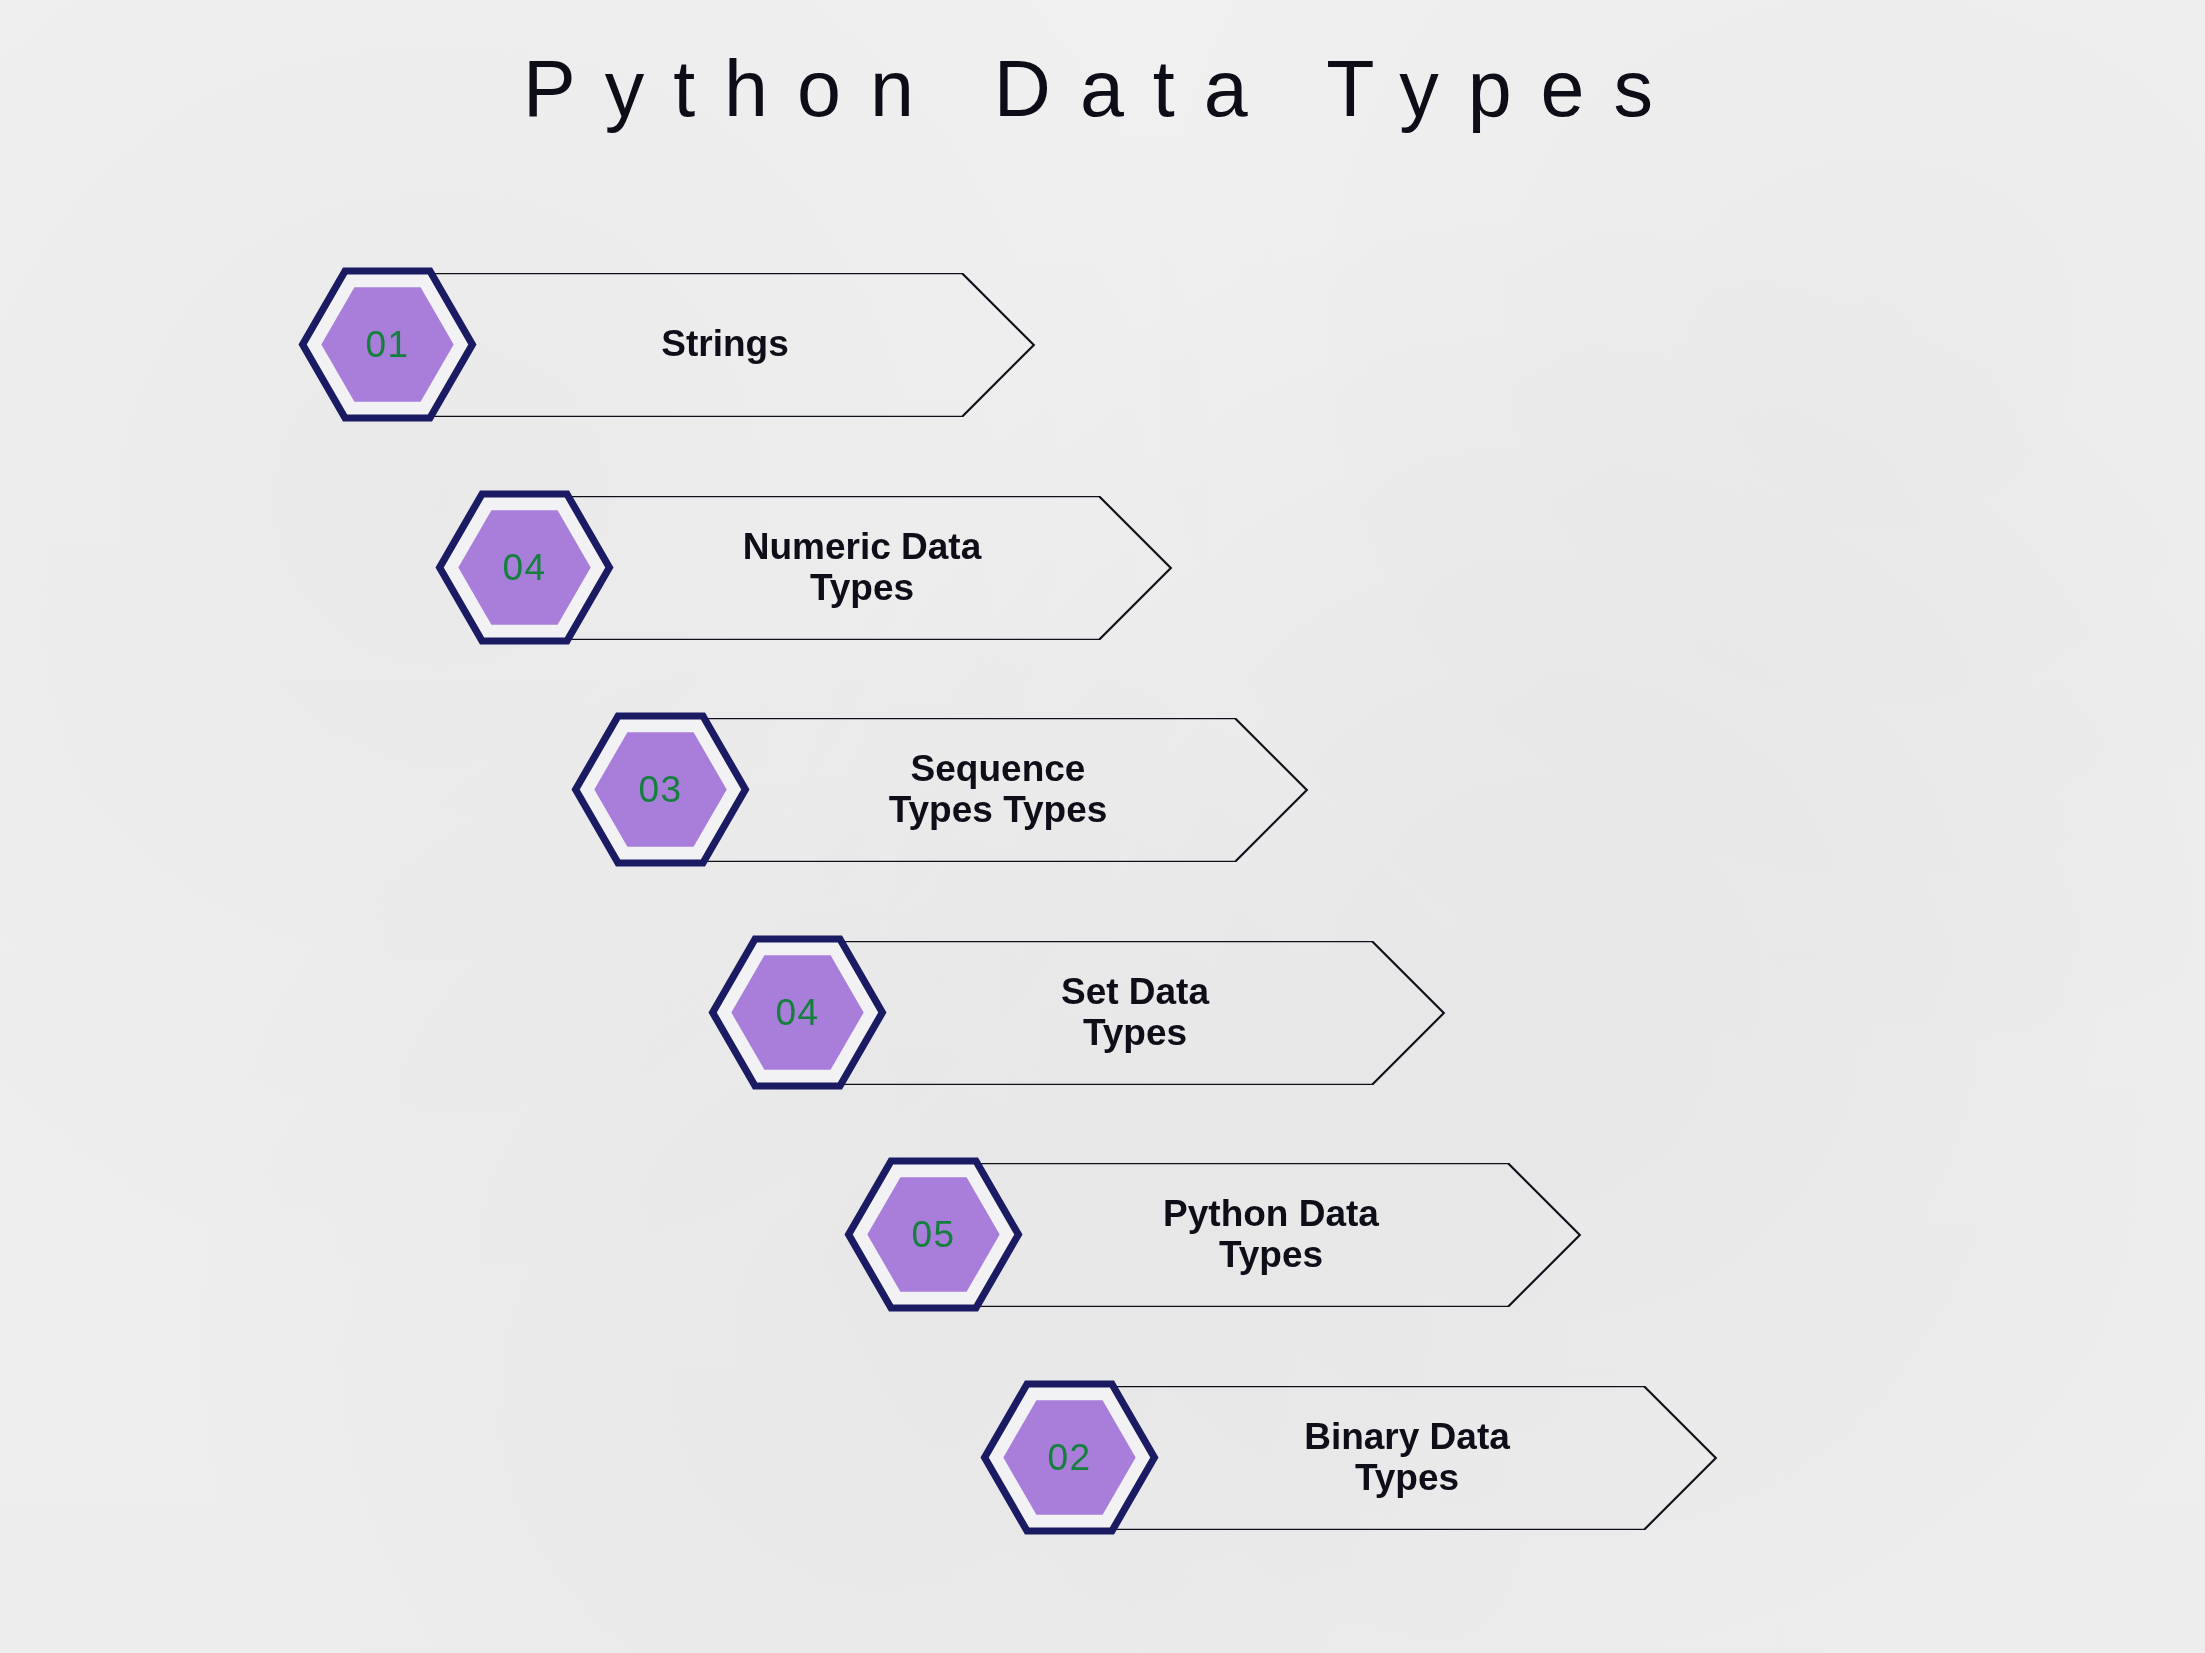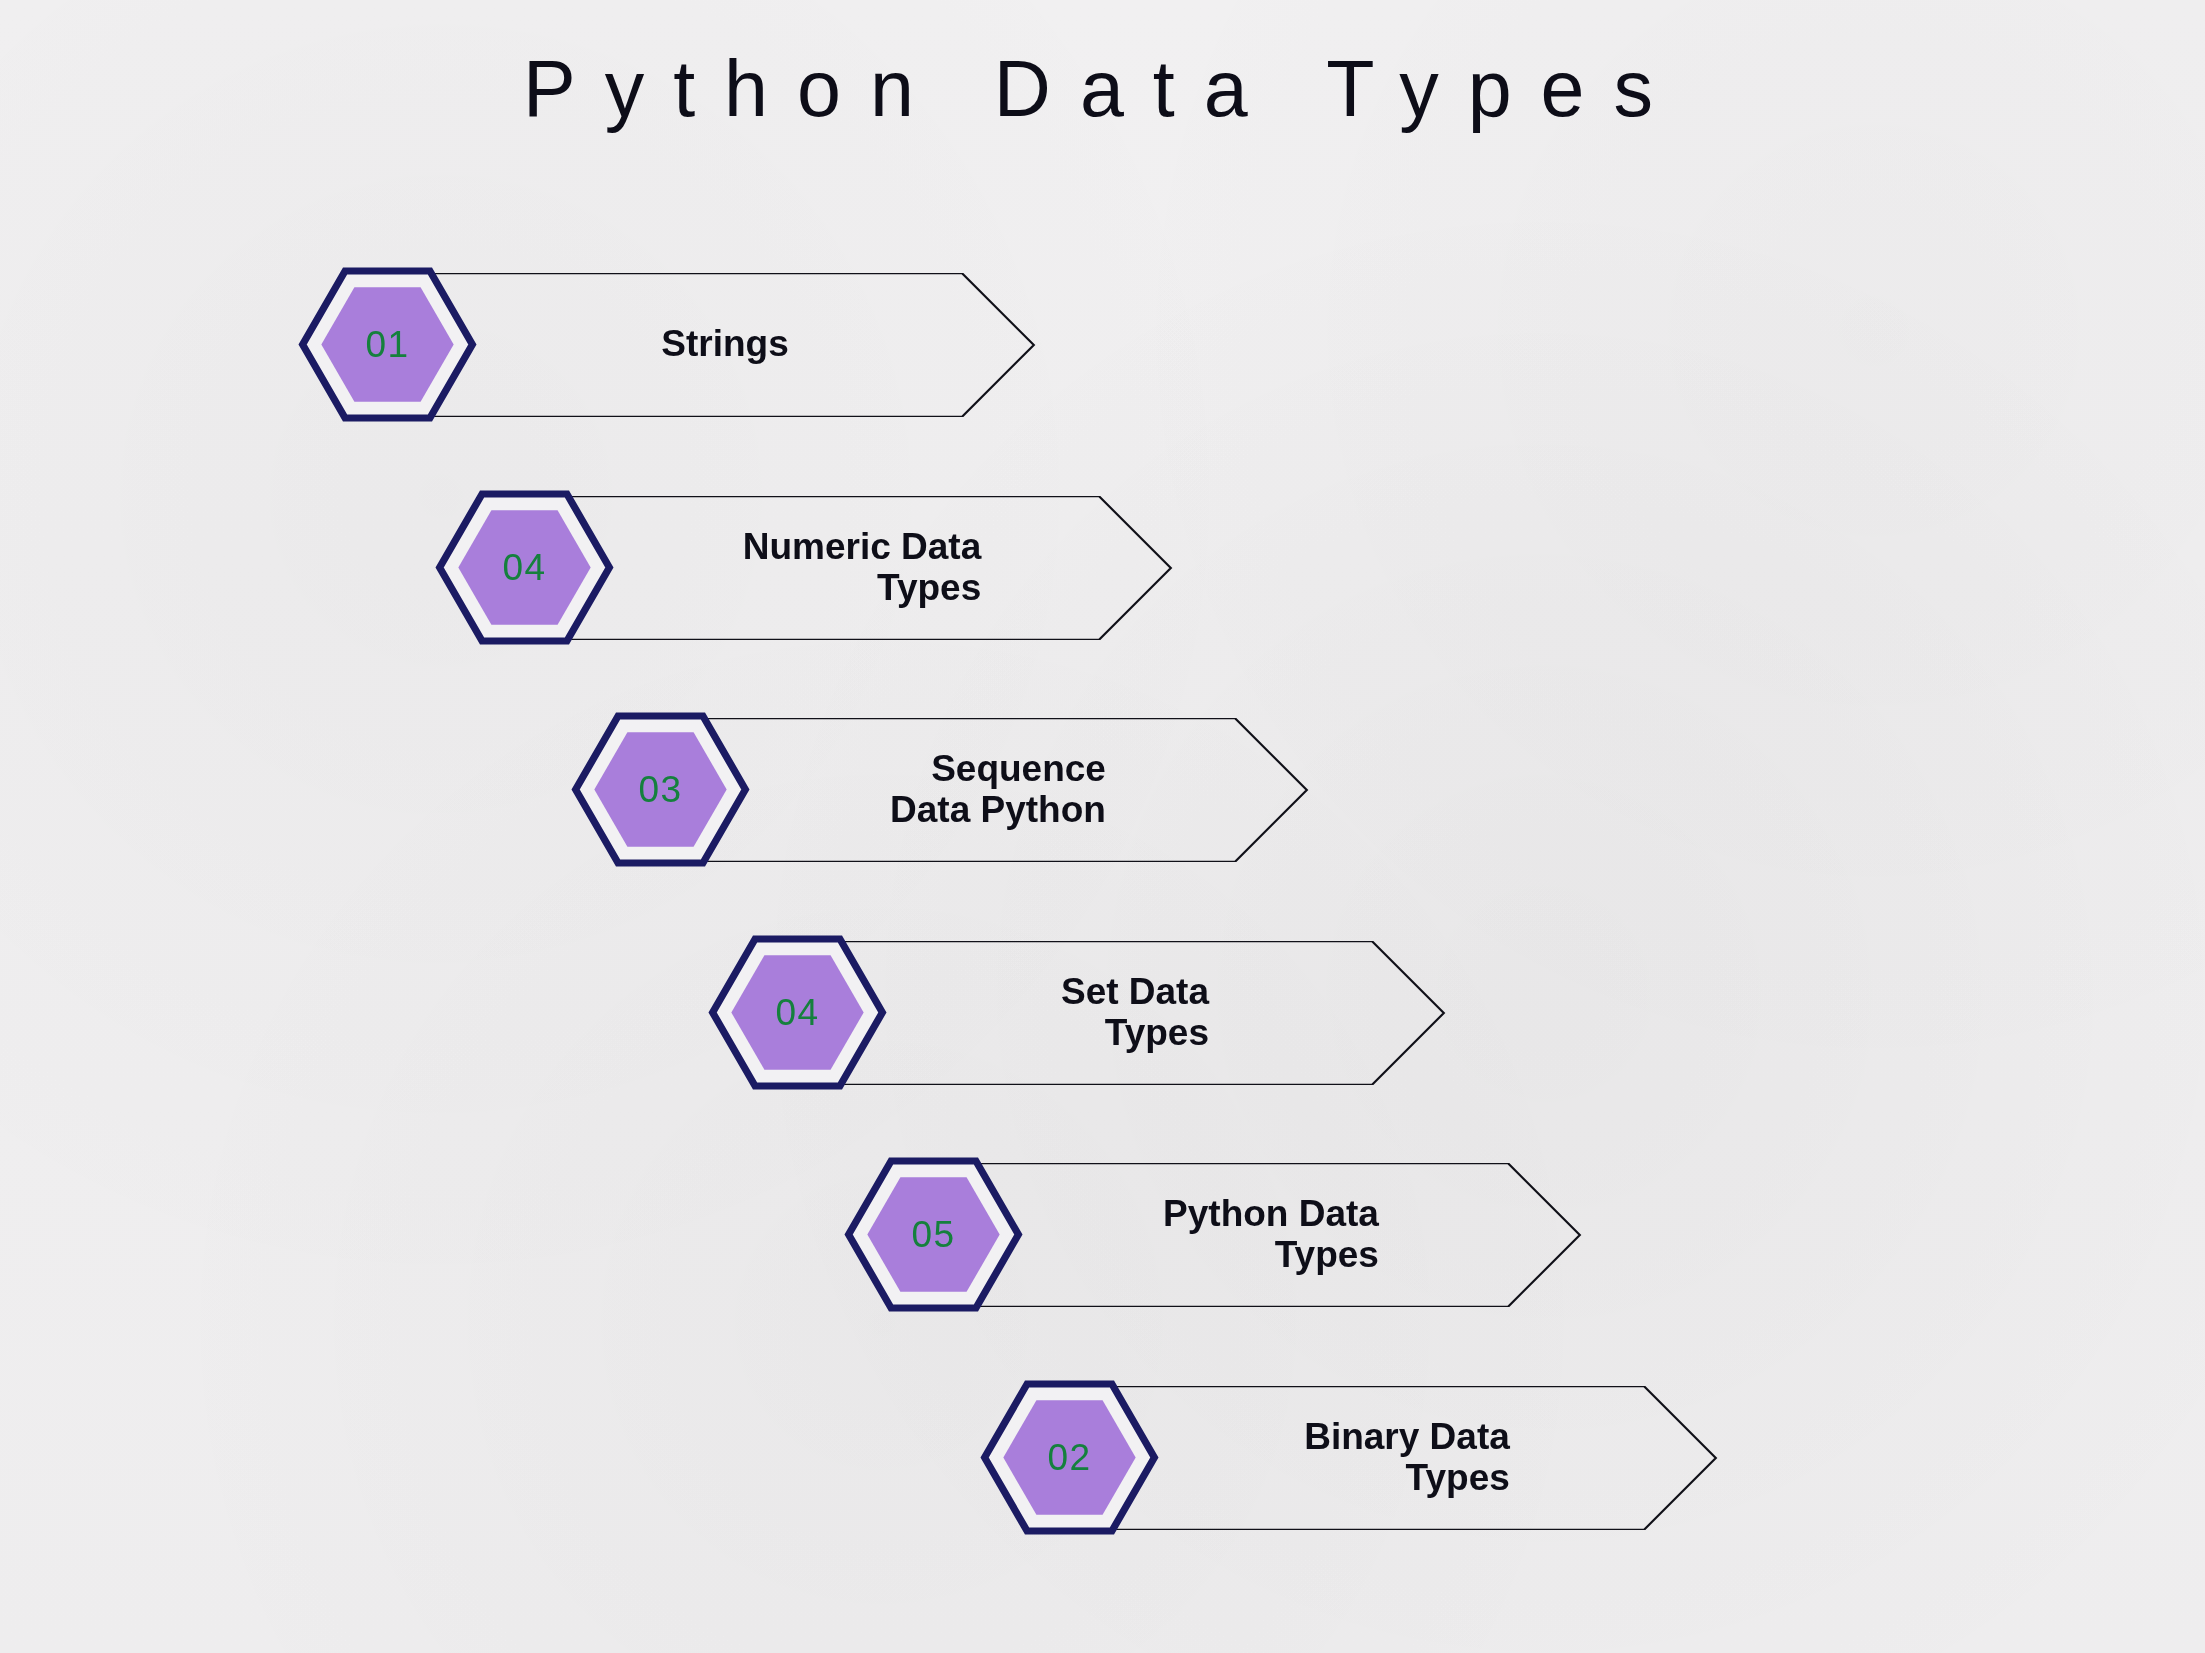--- a/index.html
+++ b/index.html
@@ -56,21 +56,21 @@
   }
   .arrow-label {
     position: absolute;
     left: 230px;
     top: 21.5px;
     height: 144px;
     width: 402px;
     display: flex;
     align-items: center;
     justify-content: center;
-    text-align: right;
+    text-align: center;
     font-weight: 800;
     font-size: 37px;
     line-height: 1.1;
     color: #0e0e18;
     white-space: pre-line;
   }
   .hex-outer {
     position: absolute;
     left: 0;
     top: 0;
@@ -119,21 +119,21 @@
             <polygon points="71,27.811999999999998 189,27.811999999999998 248,130 189,232.188 71,232.188 12,130" fill="#f2f1f3" stroke="#1b1b63" stroke-width="10"></polygon>
             <polygon points="84,50.328 176,50.328 222,130 176,209.672 84,209.672 38,130" fill="#a97edb" stroke="none"></polygon>
           </svg></div>
         <div class="hex-number">04</div>
       </div>
       <div class="row" style="left: 567px; top: 696px;">
         <svg class="arrow-svg" viewBox="0 0 900 200">
           <polygon points="0,0 790,0 890,100 790,200 0,200" fill="none" stroke="#101018" stroke-width="3"></polygon>
         </svg>
         <div class="arrow-label">Sequence
-Data Python</div>
+Types Types</div>
         <div class="hex-outer"><svg width="187" height="187" viewBox="0 0 260 260">
             <polygon points="71,27.811999999999998 189,27.811999999999998 248,130 189,232.188 71,232.188 12,130" fill="#f2f1f3" stroke="#1b1b63" stroke-width="10"></polygon>
             <polygon points="84,50.328 176,50.328 222,130 176,209.672 84,209.672 38,130" fill="#a97edb" stroke="none"></polygon>
           </svg></div>
         <div class="hex-number">03</div>
       </div>
       <div class="row" style="left: 704px; top: 919px;">
         <svg class="arrow-svg" viewBox="0 0 900 200">
           <polygon points="0,0 790,0 890,100 790,200 0,200" fill="none" stroke="#101018" stroke-width="3"></polygon>
         </svg>

